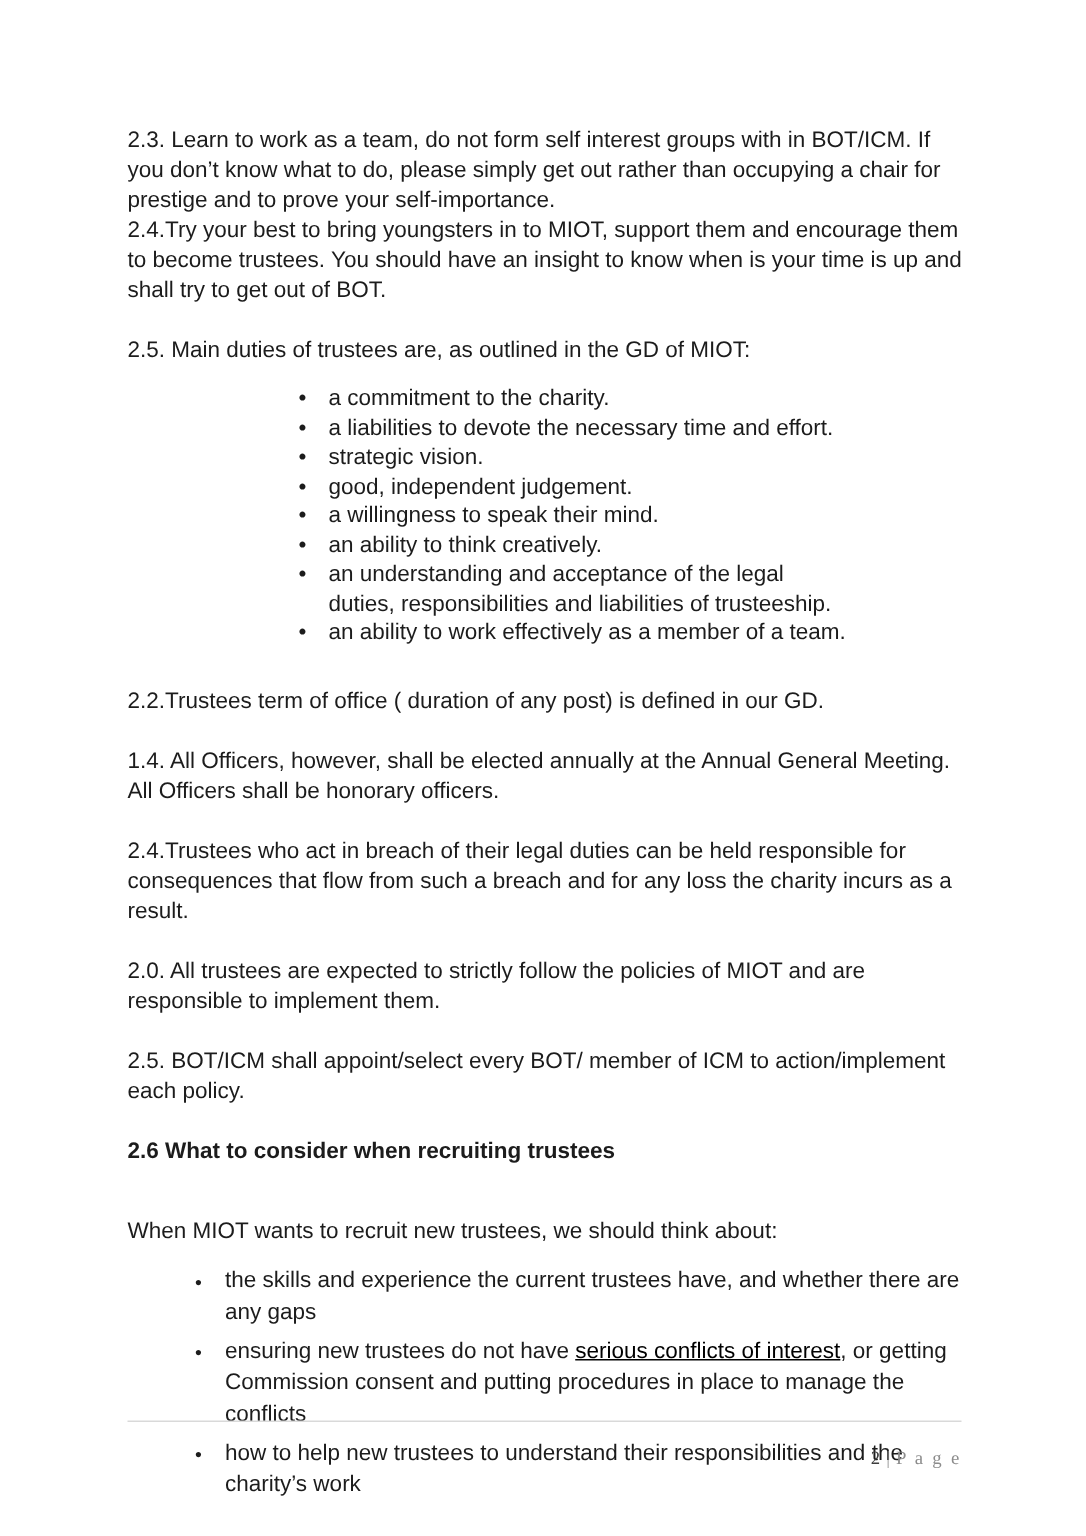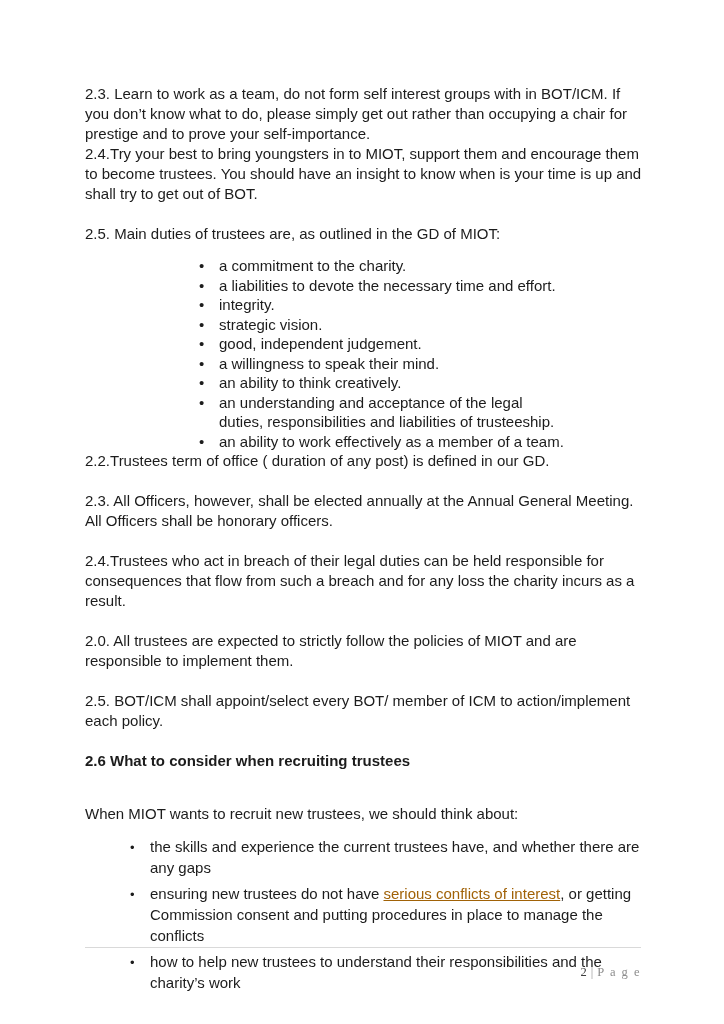--- a/index.html
+++ b/index.html
@@ -35,31 +35,32 @@
   }
   ul{list-style:none;margin:0;padding:0;}
   li{position:relative;padding-left:22px;}
   li::before{
     content:"\2022";
     position:absolute;
     left:2px;top:0;
   }
   .duties{
     margin-left:112px;
+    margin-bottom:26px;
     line-height:19.5px;
   }
   .duties li{white-space:pre-line;}
   .recruit{
     margin-left:43px;
     line-height:21px;
   }
   .recruit li{margin-bottom:5px;}
   .recruit li::before{font-size:13px;top:1px;}
   a.doc-link{
-    color:#a16207;
+    color:#000000;
     text-decoration:underline;
     cursor:pointer;
   }
   .footer{
     position:absolute;
     left:85px;top:947px;
     width:556px;
     border-top:1px solid #d9d9d9;
     padding-top:17px;
     text-align:right;
@@ -79,33 +80,32 @@
 
     <p class="para tight">2.3. Learn to work as a team, do not form self interest groups with in BOT/ICM. If you don’t know what to do, please simply get out  rather than occupying a chair for prestige and to prove your self-importance.</p>
 
     <p class="para">2.4.Try your best to bring youngsters in to MIOT, support them and encourage them to become trustees. You should have an insight to know when is your time is up and shall try to get out of BOT.</p>
 
     <p class="para small-gap">2.5. Main duties of trustees are, as outlined in the GD of  MIOT:</p>
 
     <ul class="duties">
       <li>a commitment to the charity.</li>
       <li>a liabilities to devote the necessary time and effort.</li>
-      <li>integrity.</li>
       <li>strategic vision.</li>
       <li>good, independent judgement.</li>
       <li>a willingness to speak their mind.</li>
       <li>an ability to think creatively.</li>
       <li>an understanding and acceptance of the legal
 duties, responsibilities and liabilities of trusteeship.</li>
       <li>an ability to work effectively as a member of a team.</li>
     </ul>
 
     <p class="para">2.2.Trustees term of office ( duration of any post) is defined in our GD.</p>
 
-    <p class="para">2.3. All Officers, however, shall be elected annually at the Annual General Meeting. All Officers shall be honorary officers.</p>
+    <p class="para">1.4. All Officers, however, shall be elected annually at the Annual General Meeting. All Officers shall be honorary officers.</p>
 
     <p class="para">2.4.Trustees who act in breach of their legal duties can be held responsible for consequences that flow from such a breach and for any loss the charity incurs as a result.</p>
 
     <p class="para">2.0. All trustees are expected to strictly follow the  policies of MIOT and are responsible to implement them.</p>
 
     <p class="para">2.5. BOT/ICM shall appoint/select every BOT/ member of ICM to action/implement each policy.</p>
 
     <h2 class="heading">2.6 What to consider when recruiting trustees</h2>
 
     <p class="para small-gap">When MIOT wants to recruit new trustees, we should think about:</p>

